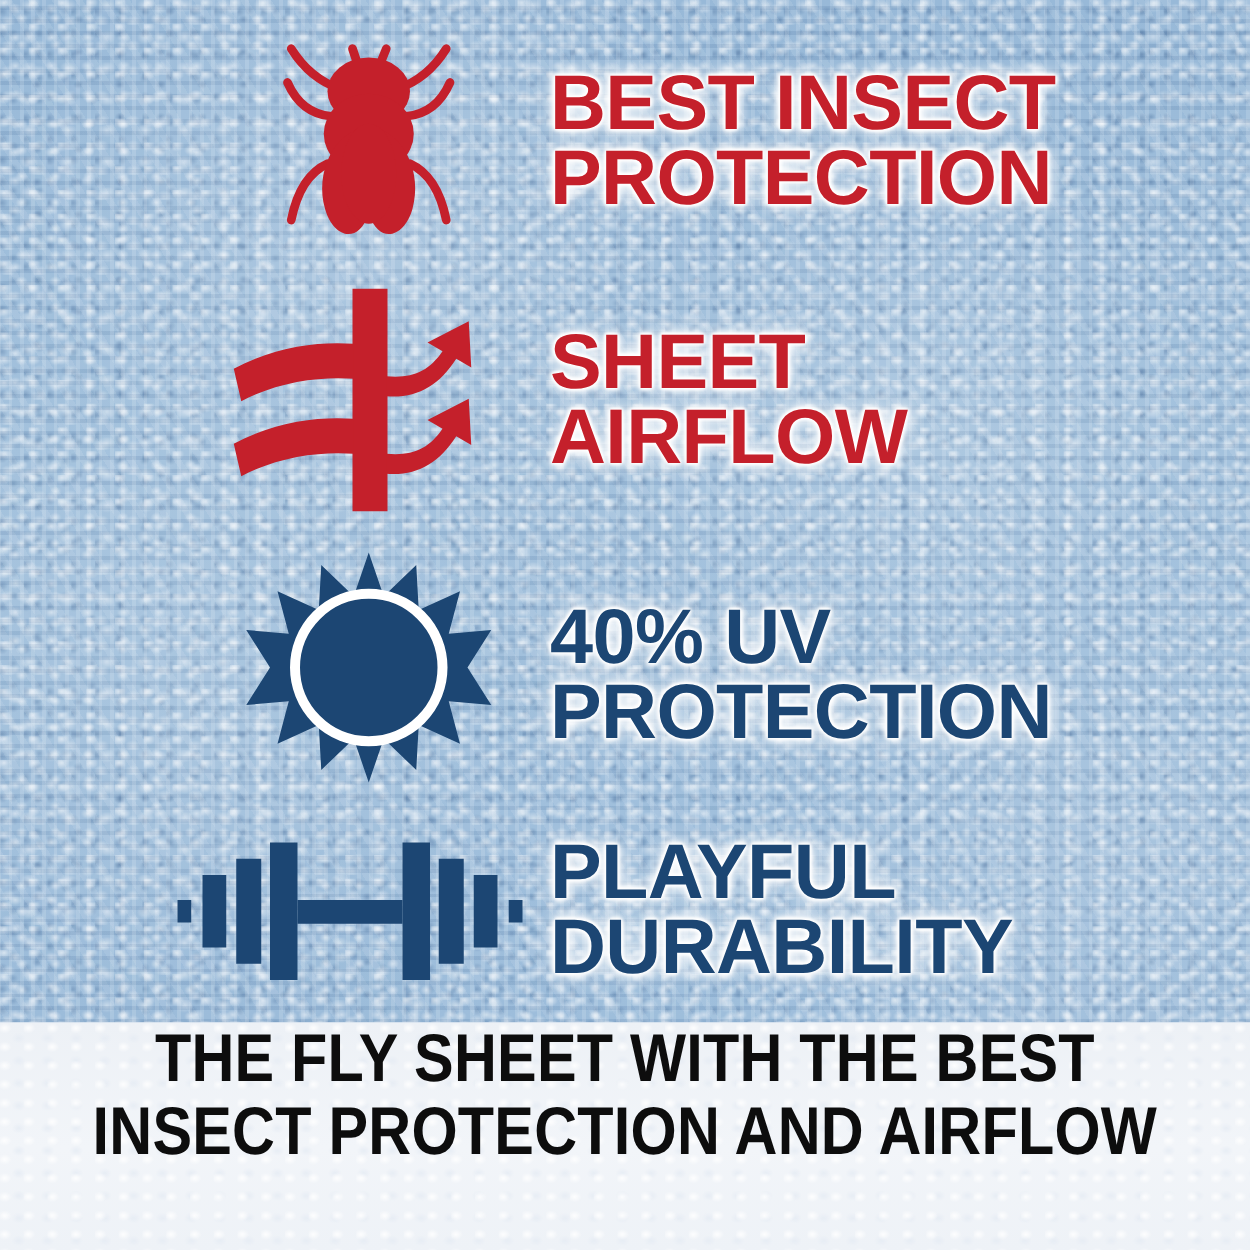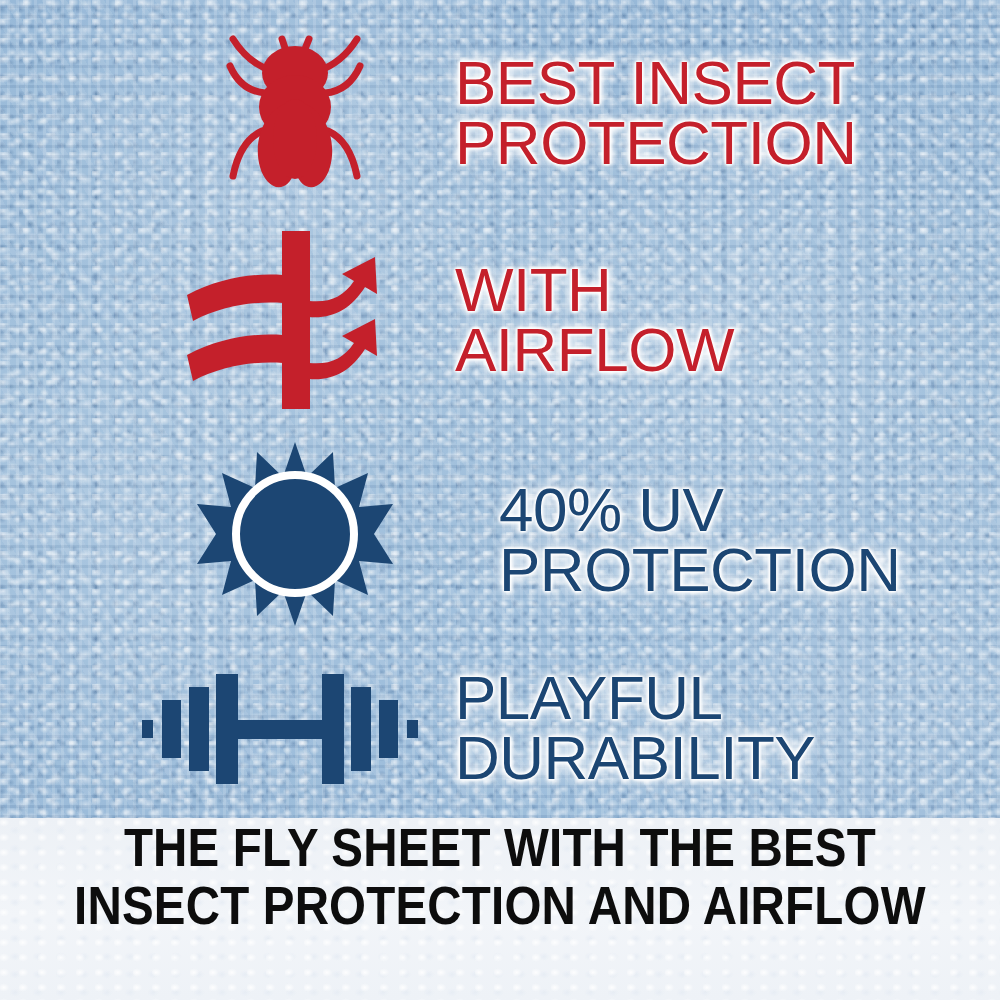--- a/index.html
+++ b/index.html
@@ -85,23 +85,23 @@
     position: relative;
     display: flex;
     align-items: center;
     justify-content: center;
   }
   .text-cell {
     position: relative;
   }
 
   .feature-text {
-    margin: 15px;
+    margin: 0;
     font-family: "Liberation Sans", sans-serif;
-    font-weight: 400;
+    font-weight: 700;
     line-height: 0.96;
     letter-spacing: -0.5px;
     white-space: pre-line;
   }
   .feature-text.red {
     color: #C4202B;
     text-shadow:
        0 0 6px #ffffff,  0 0 10px #ffffff, 0 0 14px #ffffff,
        1px 0 3px #ffffff, -1px 0 3px #ffffff,
        0 1px 3px #ffffff, 0 -1px 3px #ffffff;
@@ -110,21 +110,21 @@
     color: #1C4673;
     text-shadow:
        0 0 6px #ffffff,  0 0 11px #ffffff, 0 0 16px #ffffff,
        1px 0 3px #ffffff, -1px 0 3px #ffffff,
        0 1px 3px #ffffff, 0 -1px 3px #ffffff;
   }
 
   
   #row-insect  { left: 150px; top: 18px;  width: 850px; height: 190px; }
   #row-airflow { left: 150px; top: 222px; width: 850px; height: 195px; }
-  #row-uv      { left: 150px; top: 440px; width: 850px; height: 200px; gap: 44px; }
+  #row-uv      { left: 150px; top: 440px; width: 850px; height: 200px; }
   #row-durab   { left: 120px; top: 645px; width: 880px; height: 165px; }
 
   #row-insect  .icon-cell { width: 290px; height: 190px; }
   #row-airflow .icon-cell { width: 290px; height: 195px; }
   #row-uv      .icon-cell { width: 290px; height: 200px; }
   #row-durab   .icon-cell { width: 320px; height: 165px; }
 
   #text-insect  { font-size: 62px; }
   #text-airflow { font-size: 62px; }
   #text-uv      { font-size: 62px; }
@@ -219,21 +219,21 @@
 
           <path d="M126 90 C 150 92, 168 82, 182 60 L194 67 L192 30 L159 47 L171 54
                    C 160 70, 147 76, 126 74 Z"></path>
 
           <path d="M126 152 C 150 154, 168 144, 182 122 L194 129 L192 92 L159 109 L171 116
                    C 160 132, 147 138, 126 136 Z"></path>
         </g>
       </svg>
     </div>
     <div class="text-cell">
-      <p class="feature-text red" id="text-airflow">WITH
+      <p class="feature-text red" id="text-airflow">SHEET
 AIRFLOW</p>
     </div>
   </div>
 
   <div class="row" id="row-uv">
     <div class="icon-cell">
       <svg width="200" height="200" viewBox="0 0 200 200" aria-hidden="true">
 
         <polygon fill="#1C4673" points="
           100,2   112,37  138,12  140,48  173,33  164,67  198,64  179,94

